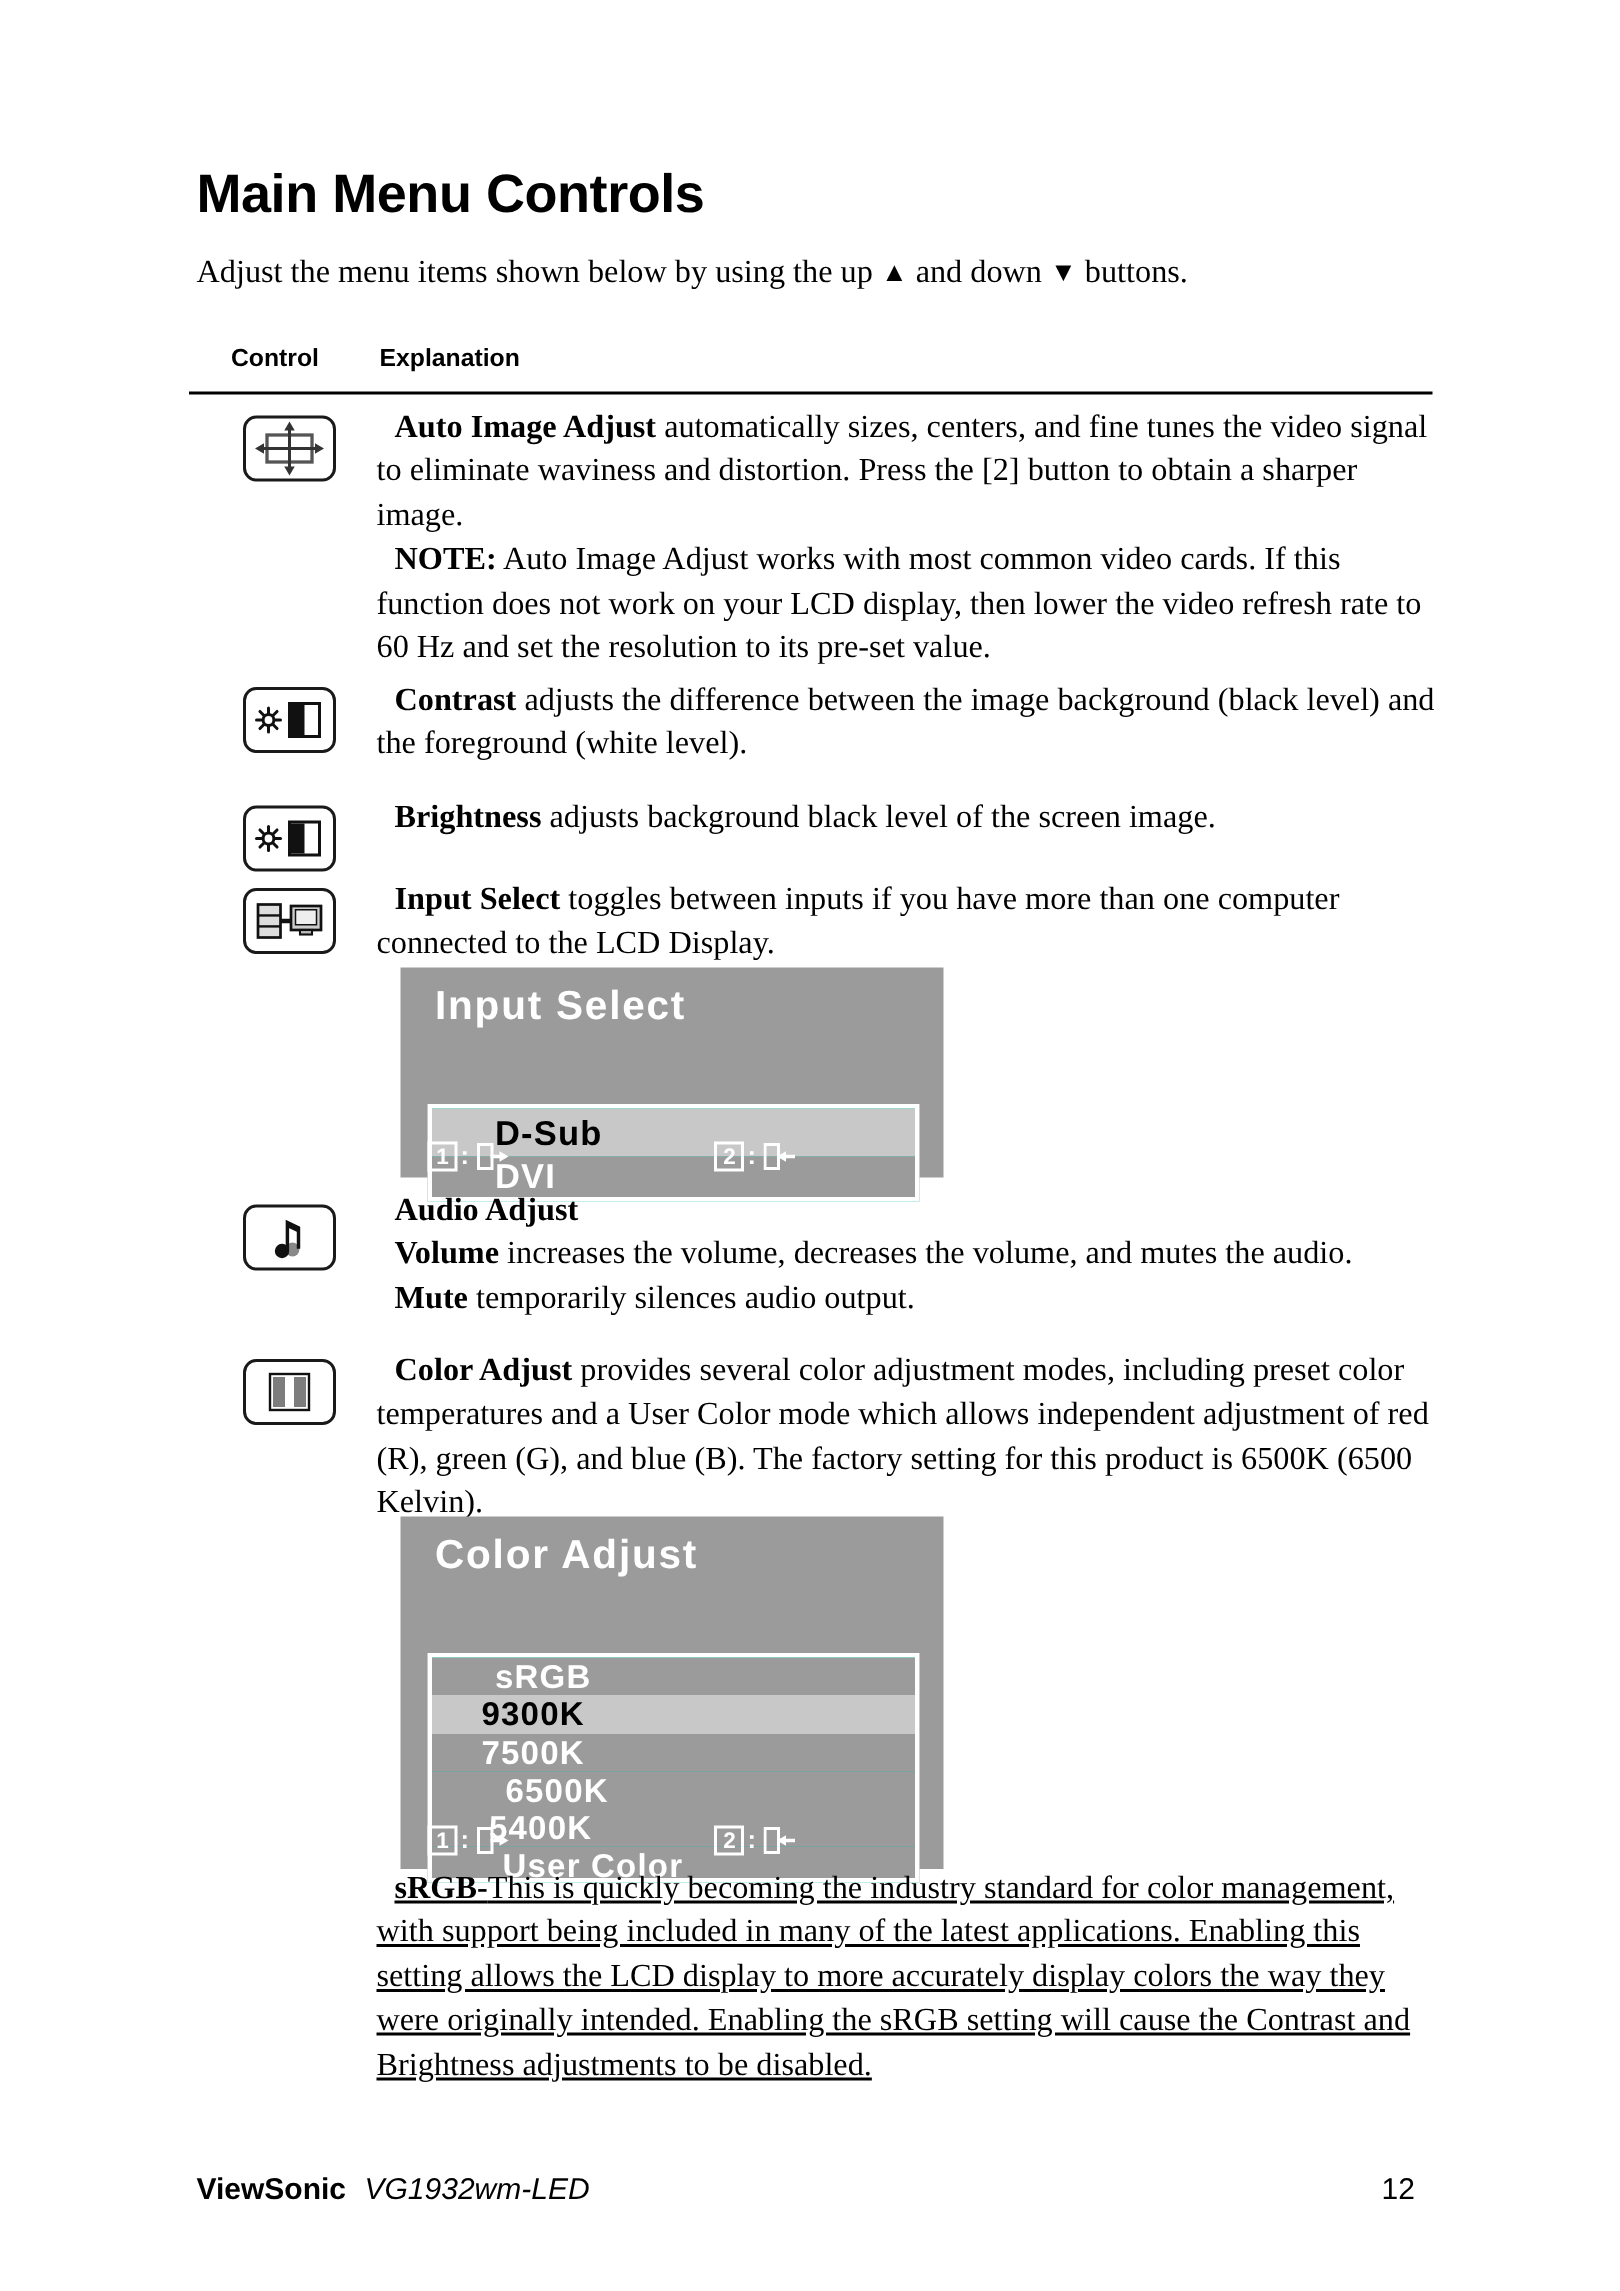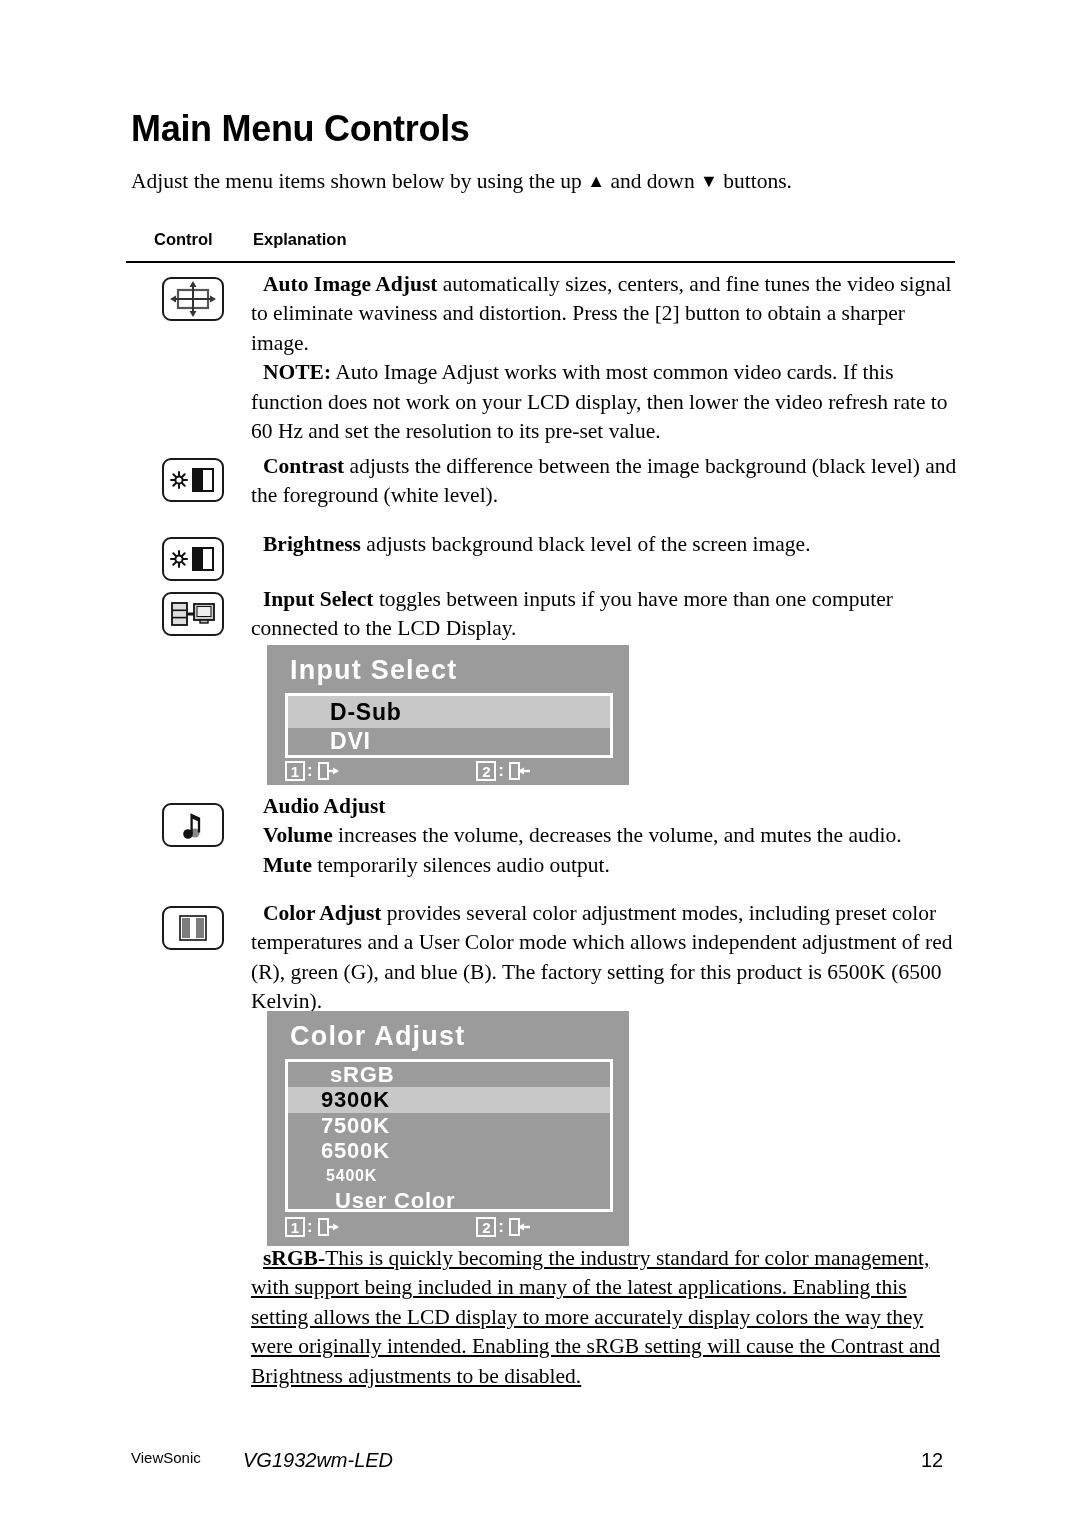--- a/index.html
+++ b/index.html
@@ -95,20 +95,21 @@
     font-weight: bold;
     color: #ffffff;
     letter-spacing: 1.2px;
   }
   .osd-list {
     position: absolute;
     border: 3px solid #ffffff;
     box-sizing: border-box;
     background: #14b8a6;
     overflow: hidden;
+    margin-top: 43px;
   }
   .osd-item {
     font-family: "Liberation Sans", sans-serif;
     font-weight: bold;
     display: flex;
     align-items: center;
     box-sizing: border-box;
     letter-spacing: 0.8px;
   }
   .osd-item.sel { background: #c8c8c8; color: #000000; }
@@ -134,22 +135,22 @@
     font-weight: bold;
     color: #ffffff;
   }
 
   
   .foot-brand {
     position: absolute;
     left: 131px;
     top: 1449px;
     font-family: "Liberation Sans", sans-serif;
-    font-weight: normal;
-    font-size: 15px;
+    font-weight: bold;
+    font-size: 20px;
   }
   .foot-model {
     position: absolute;
     left: 243px;
     top: 1449px;
     font-family: "Liberation Sans", sans-serif;
     font-size: 20px;
     font-style: italic;
   }
   .foot-page {
@@ -287,22 +288,22 @@
   <div class="body-text" style="top:899px;">
     <b>Color Adjust</b><span> provides several color adjustment modes, including preset color temperatures and a User Color mode which allows independent adjustment of red (R), green (G), and blue (B). The factory setting for this product is 6500K (6500 Kelvin).</span>
   </div>
 
   <div class="osd" style="left:267px; top:1011px; width:362px; height:235px;">
     <div class="osd-title" style="left:23px; top:10px; font-size:27px;">Color Adjust</div>
     <div class="osd-list" style="left:18px; top:48px; width:328px; height:153px;">
       <div class="osd-item unsel" style="height:25px; font-size:22px; padding-left:42px;">sRGB</div>
       <div class="osd-item sel" style="height:26px; font-size:22px; padding-left:33px;">9300K</div>
       <div class="osd-item unsel" style="height:25px; font-size:22px; padding-left:33px;">7500K</div>
-      <div class="osd-item unsel" style="height:25px; font-size:22px; padding-left:33px;">6500K</div>
-      <div class="osd-item unsel" style="height:25px; font-size:16px; padding-left:38px;">5400K</div>
+      <div class="osd-item unsel" style="height:25px; font-size:22px; padding-left:49px;">6500K</div>
+      <div class="osd-item unsel" style="height:25px; font-size:22px; padding-left:38px;">5400K</div>
       <div class="osd-item unsel" style="height:25px; font-size:22px; padding-left:47px;">User Color</div>
     </div>
     <div class="osd-footer" style="left:18px; top:203px; width:328px; height:26px;">
       <span class="keybox" style="width:20px; height:20px; font-size:15px;">1</span>
       <span class="keysep" style="font-size:17px; margin:0 5px 0 2px;">:</span>
       <svg width="22" height="20" viewBox="0 0 22 20">
         <rect x="1" y="2" width="9" height="16" fill="none" stroke="#fff" stroke-width="2"></rect>
         <line x1="9" y1="10" x2="19" y2="10" stroke="#fff" stroke-width="2.4"></line>
         <polygon points="21,10 15,6.5 15,13.5" fill="#fff"></polygon>
       </svg>

